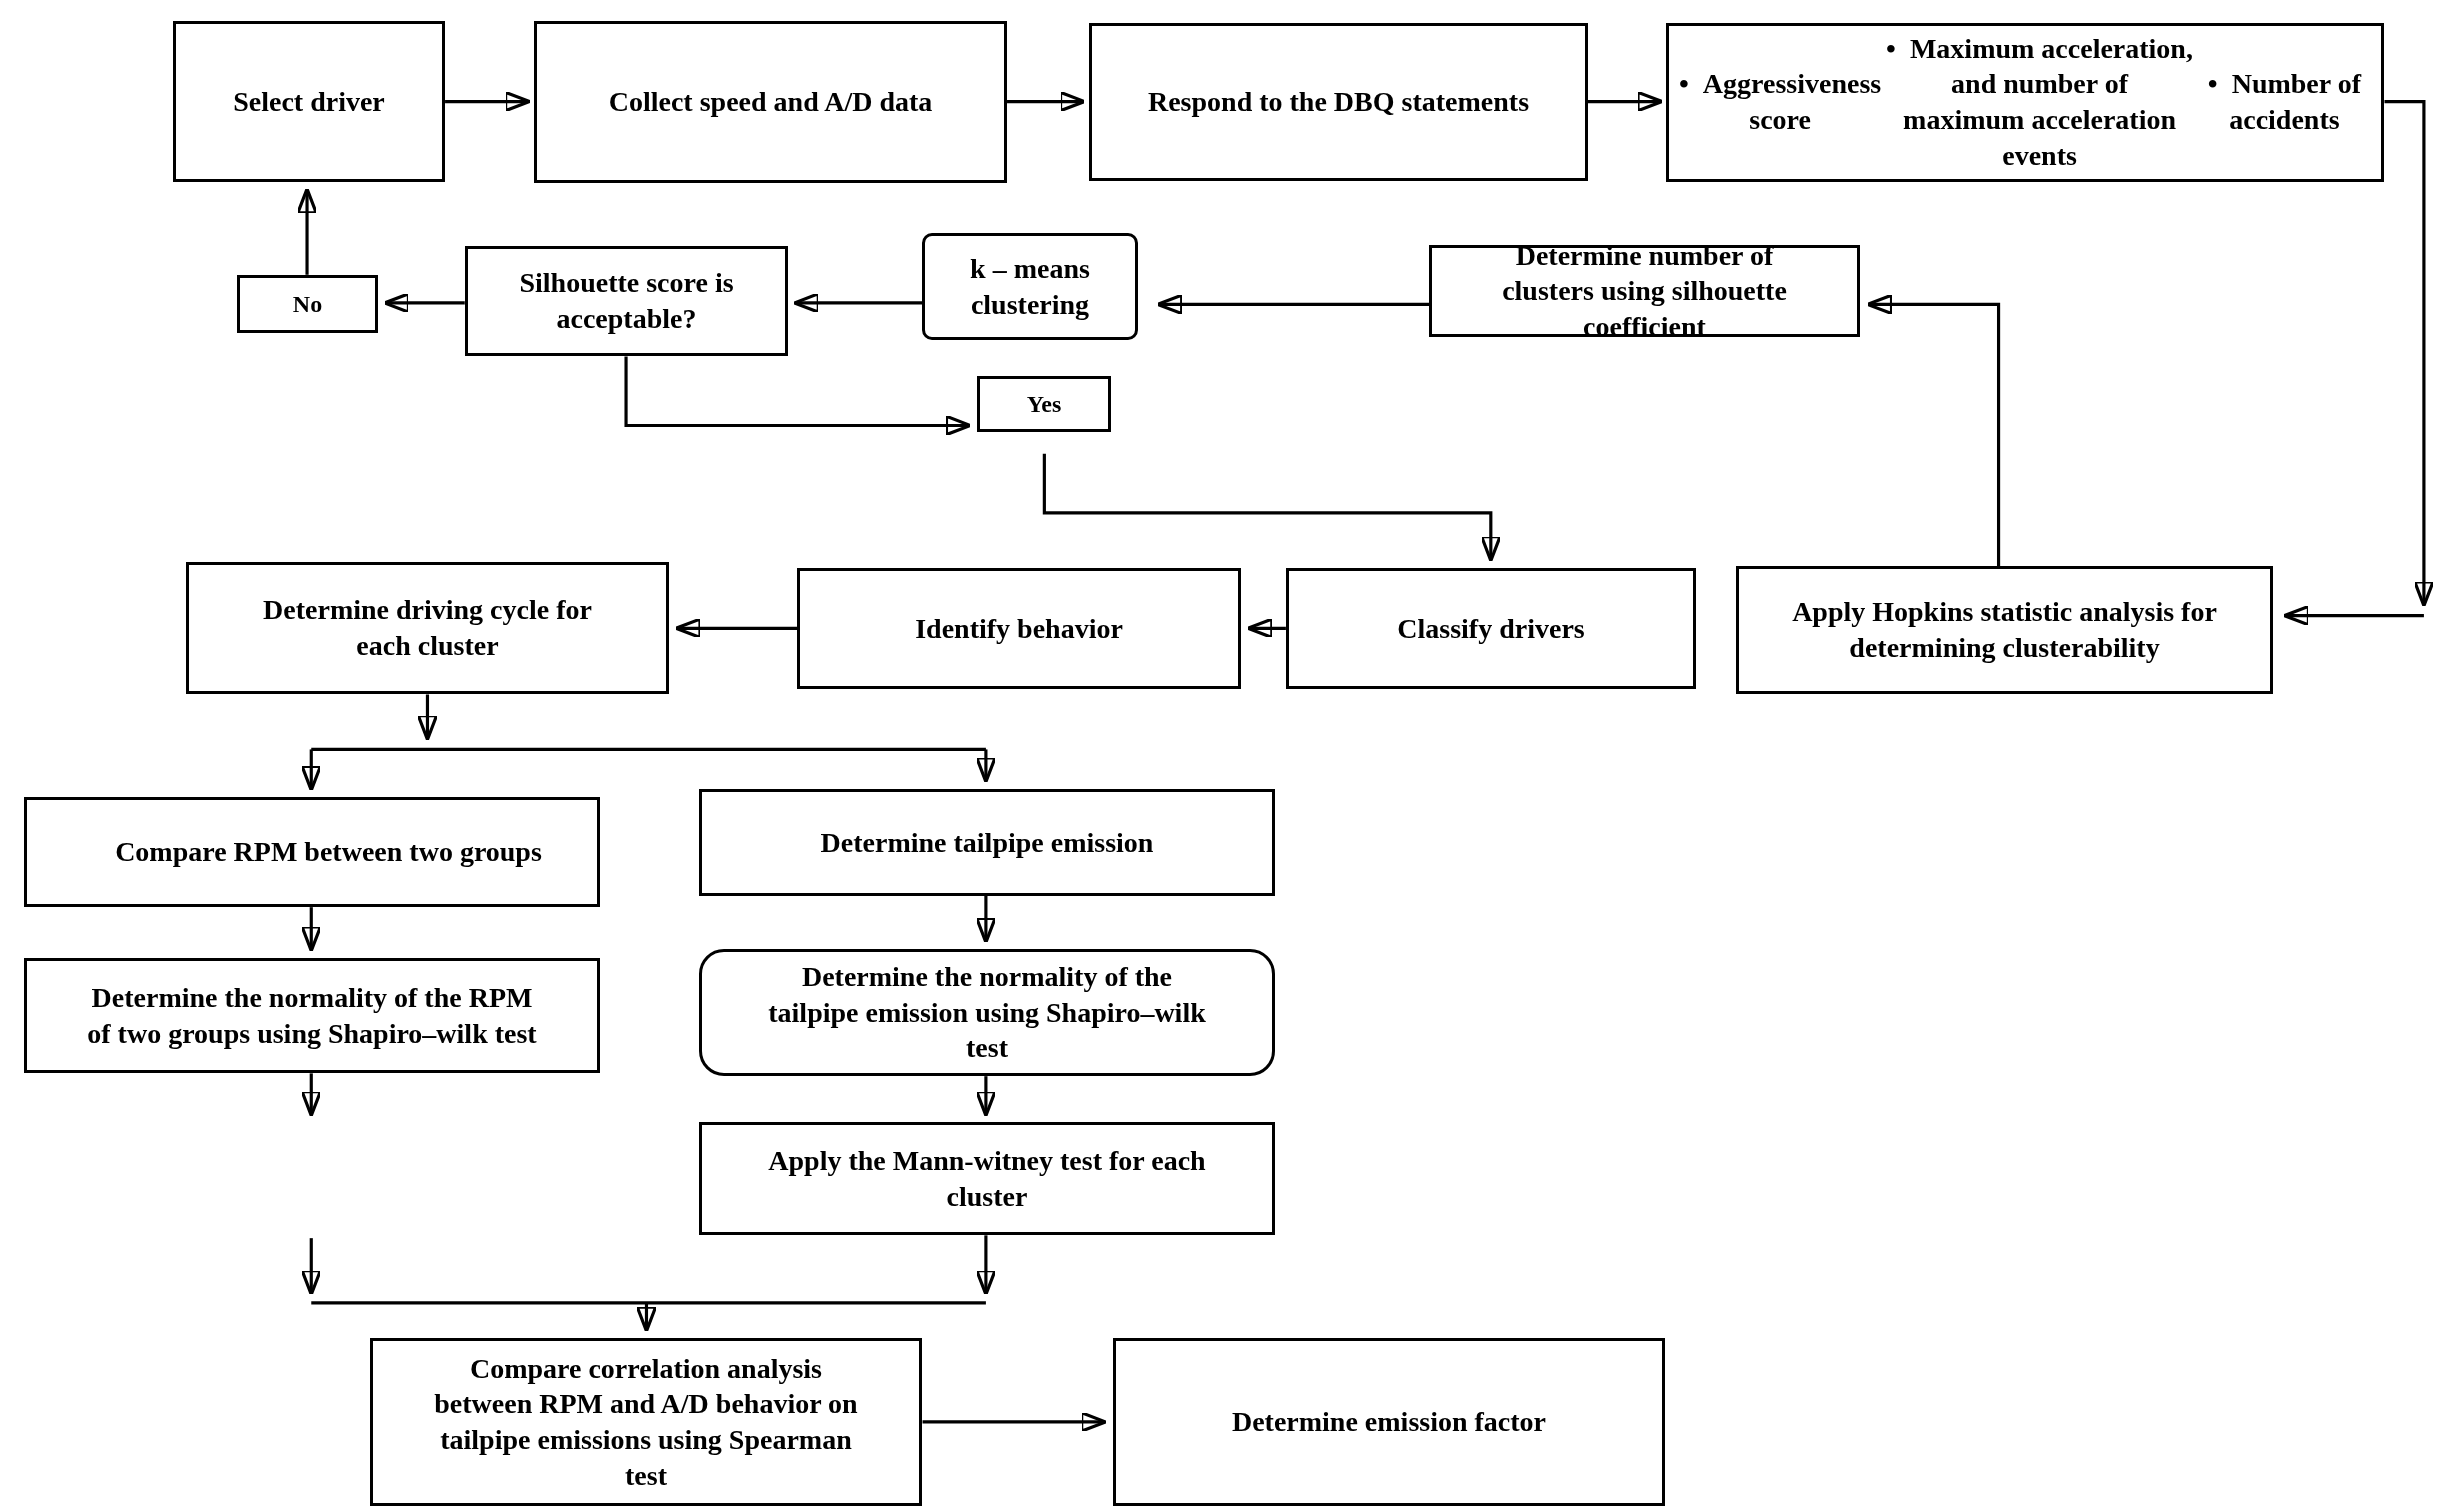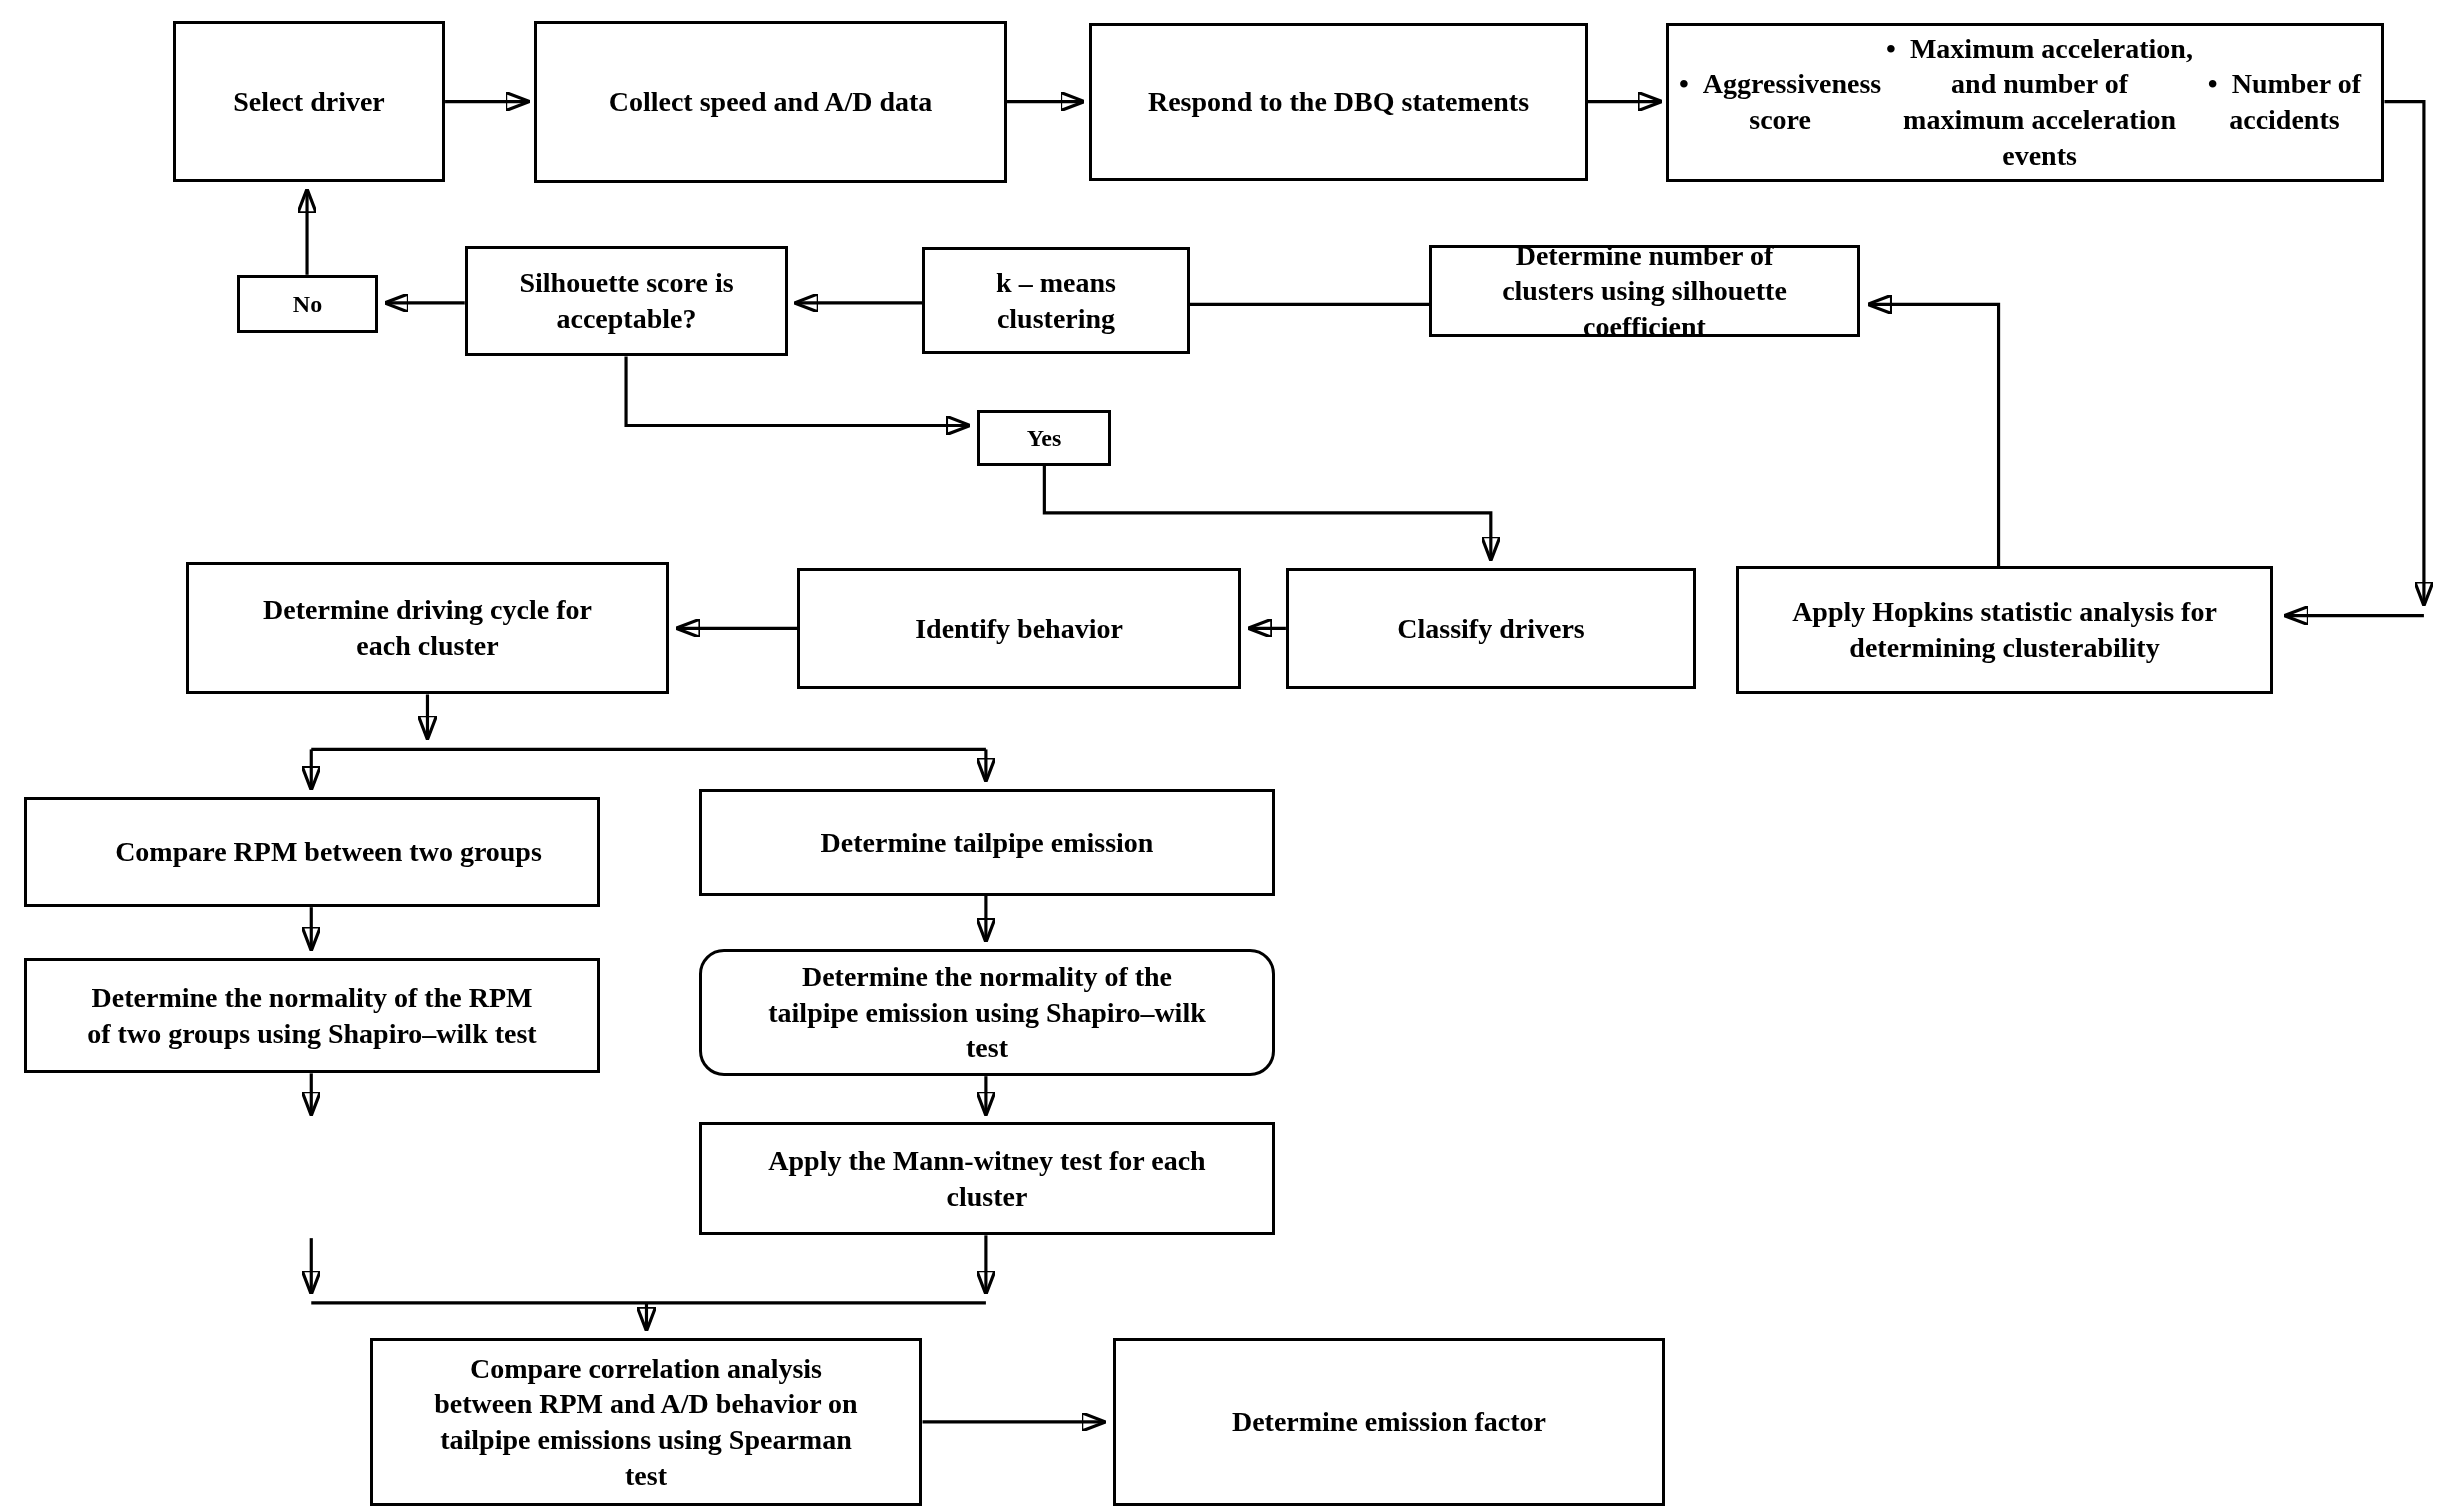--- a/index.html
+++ b/index.html
@@ -122,28 +122,28 @@
     <span class="bullet-item">Maximum  acceleration, and number of
 maximum acceleration events</span>
     <span class="bullet-item">Number of accidents</span>
   </div>
 
   <div class="node small" style="left:237px; top:275px; width:141px; height:58px;">No</div>
 
   <div class="node" style="left:465px; top:246px; width:323px; height:110px;">Silhouette score is
 acceptable?</div>
 
-  <div class="node" style="left:922px; top:247px; width:268px; height:107px;">k – means
+  <div class="node" style="left:922px; top:233px; width:216px; height:107px;border-radius:10px;">k – means
 clustering</div>
 
   <div class="node" style="left:1429px; top:245px; width:431px; height:92px;">Determine number of
 clusters using silhouette
 coefficient</div>
 
-  <div class="node small" style="left:977px; top:410px; width:134px; height:56px;text-align:right;">Yes</div>
+  <div class="node small" style="left:977px; top:376px; width:134px; height:56px;text-align:right;">Yes</div>
 
   <div class="node" style="left:186px; top:562px; width:483px; height:132px;">Determine driving cycle for
 each cluster</div>
 
   <div class="node" style="left:797px; top:568px; width:444px; height:121px;">Identify behavior</div>
 
   <div class="node" style="left:1286px; top:568px; width:410px; height:121px;">Classify drivers</div>
 
   <div class="node" style="left:1736px; top:566px; width:537px; height:128px;">Apply Hopkins statistic analysis for
 determining clusterability</div>

